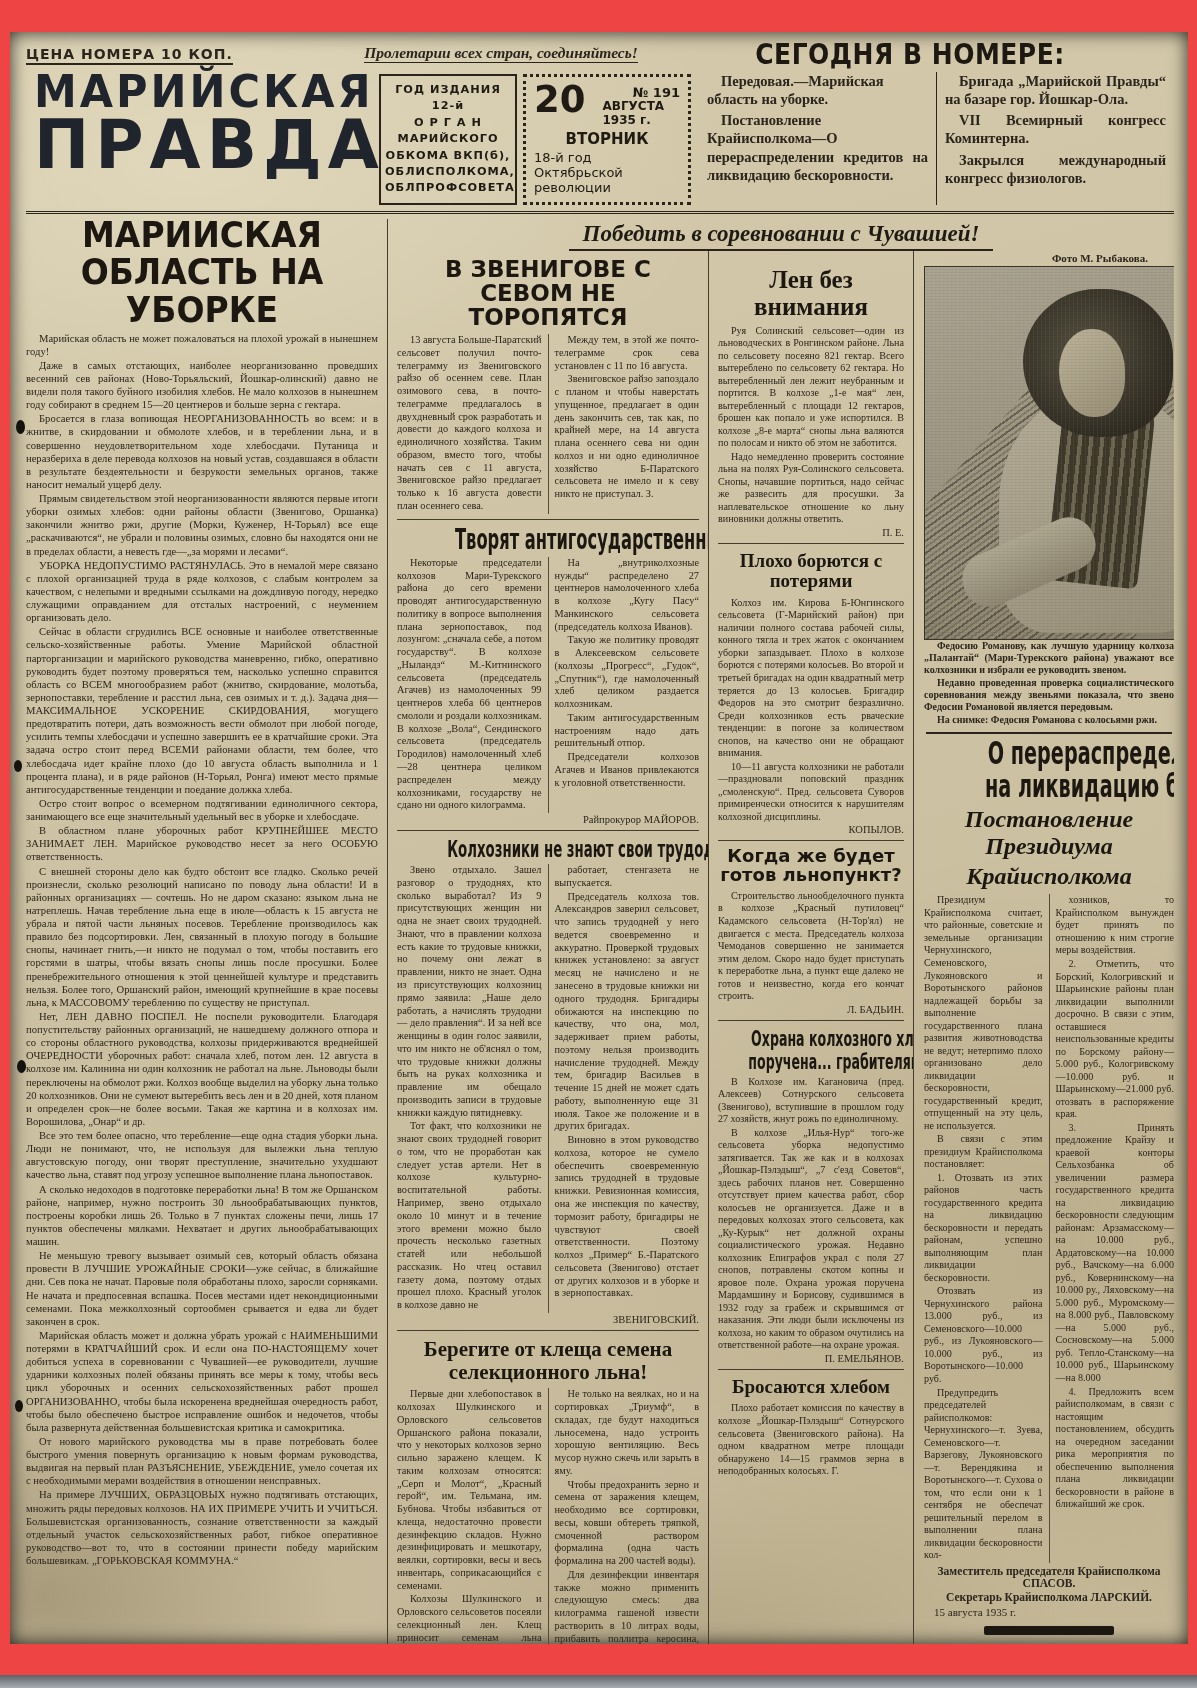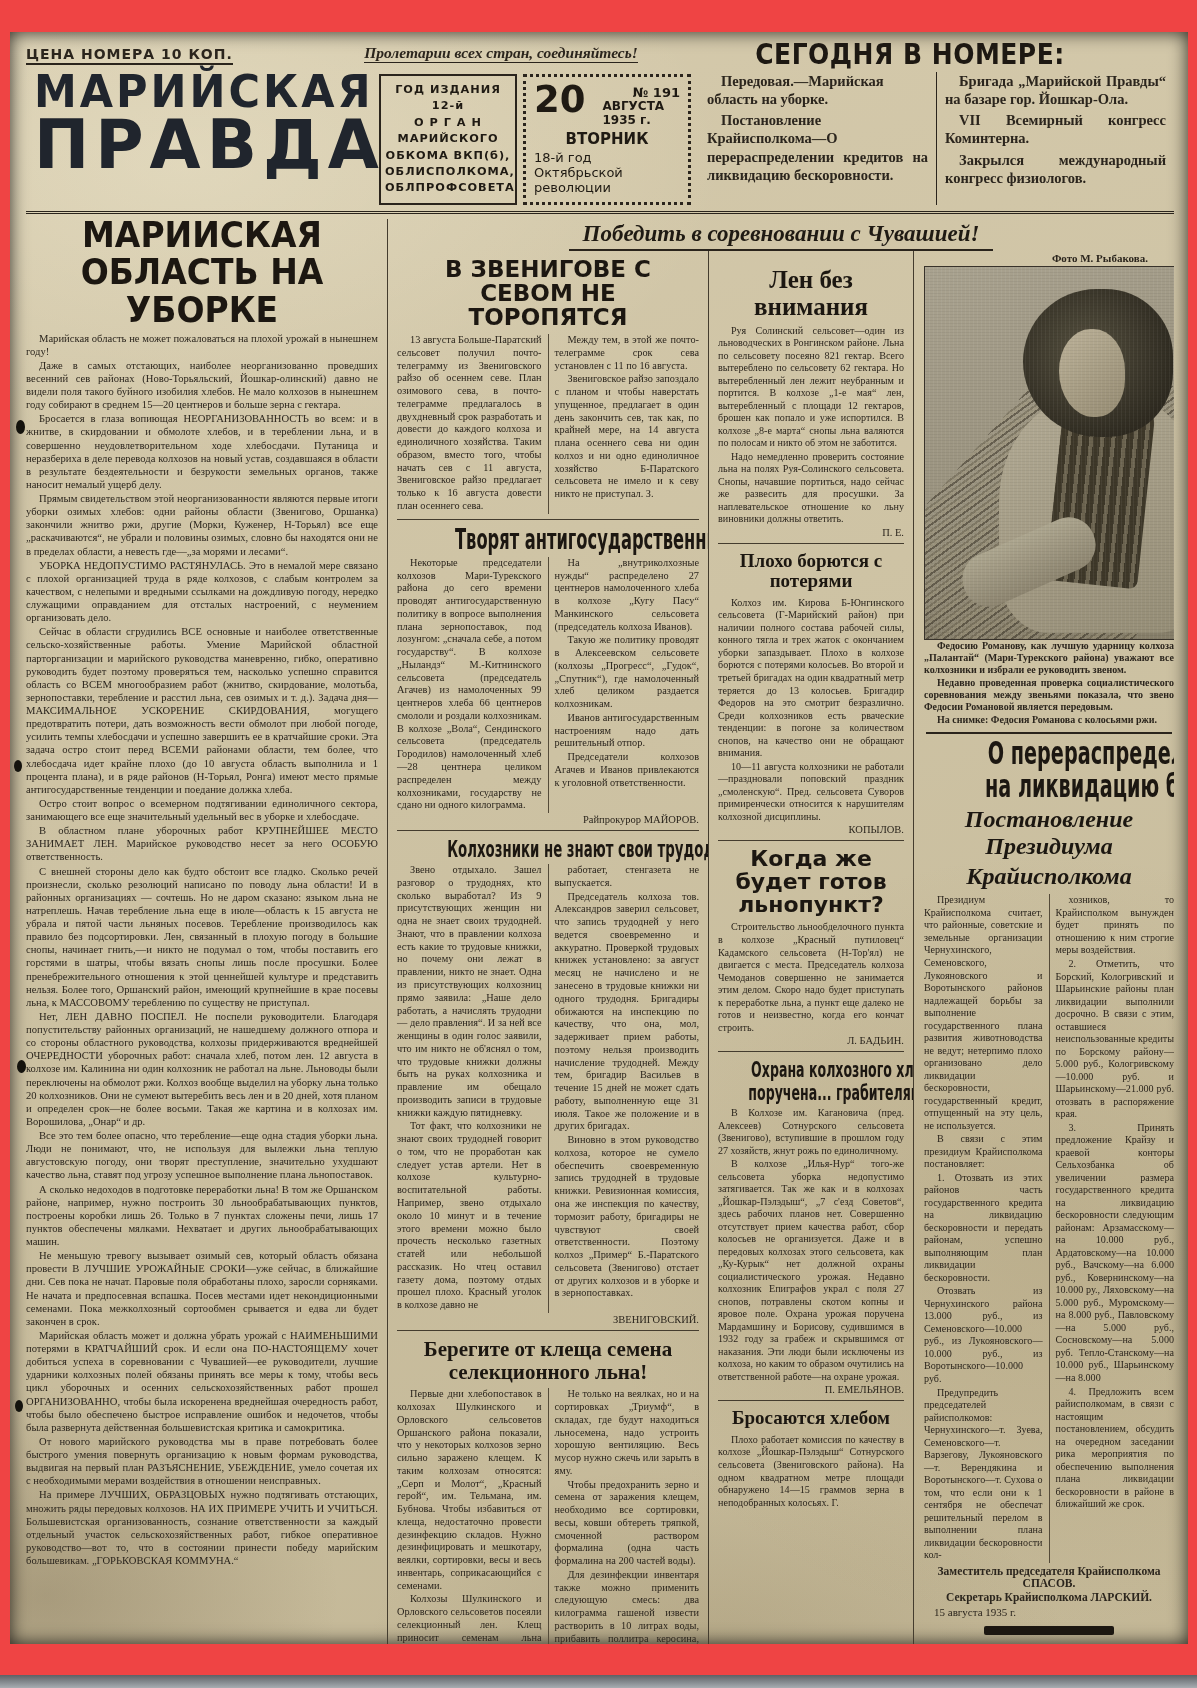--- a/index.html
+++ b/index.html
@@ -223,21 +223,21 @@
               <div class="hc"><span class="cond" style="font-size:22px">Творят антигосударственные дела</span></div>
               <div class="subrow">
                 <div class="subL">
 
                 <p class="p">Некоторые председатели колхозов Мари-Турекского района до сего времени проводят антигосударственную политику в вопросе выполнения плана зернопоставок, под лозунгом: „сначала себе, а потом государству“. В колхозе „Ныландз“ М.-Китнинского сельсовета (председатель Агачев) из намолоченных 99 центнеров хлеба 66 центнеров смололи и роздали колхозникам. В колхозе „Вола“, Сендинского сельсовета (председатель Городилов) намолоченный хлеб—28 центнера целиком распределен между колхозниками, государству не сдано ни одного килограмма.</p>
                   </div>
                 <div class="subR">
 
                 <p class="p">На „внутриколхозные нужды“ распределено 27 центнеров намолоченного хлеба в колхозе „Кугу Пасу“ Манкинского сельсовета (председатель колхоза Иванов).</p>
                     <p class="p">Такую же политику проводят в Алексеевском сельсовете (колхозы „Прогресс“, „Гудок“, „Спутник“), где намолоченный хлеб целиком раздается колхозникам.</p>
-                    <p class="p">Иванов антигосударственным настроениям надо дать решительный отпор.</p>
+                    <p class="p">Таким антигосударственным настроениям надо дать решительный отпор.</p>
                     <p class="p">Председатели колхозов Агачев и Иванов привлекаются к уголовной ответственности.</p>
                   </div>
               </div>
               <div class="sig">Райпрокурор МАЙОРОВ.</div>
             </article>
 
             <article class="art">
               <div class="hc"><span class="cond" style="font-size:18px">Колхозники не знают свои трудодни</span></div>
               <div class="subrow">
                 <div class="subL">
@@ -291,21 +291,21 @@
               <h2 class="hSerif" style="font-size:19px">Плохо борются с потерями</h2>
               <div>
 
               <p class="p">Колхоз им. Кирова Б-Юнгинского сельсовета (Г-Марийский район) при наличии полного состава рабочей силы, конного тягла и трех жаток с окончанием уборки запаздывает. Плохо в колхозе борются с потерями колосьев. Во второй и третьей бригадах на один квадратный метр теряется до 13 колосьев. Бригадир Федоров на это смотрит безразлично. Среди колхозников есть рваческие тенденции: в погоне за количеством снопов, на качество они не обращают внимания.</p>
                   <p class="p">10—11 августа колхозники не работали—праздновали поповский праздник „смоленскую“. Пред. сельсовета Суворов примиренчески относится к нарушителям колхозной дисциплины.</p>
                 </div>
               <div class="sig">КОПЫЛОВ.</div>
             </article>
 
             <article class="art">
-              <h2 class="hB" style="font-size:22px">Когда же будет готов льнопункт?</h2>
+              <h2 class="hB" style="font-size:18px">Когда же будет готов льнопункт?</h2>
               <div>
 
               <p class="p">Строительство льнообделочного пункта в колхозе „Красный путиловец“ Кадамского сельсовета (Н-Тор'ял) не двигается с места. Председатель колхоза Чемоданов совершенно не занимается этим делом. Скоро надо будет приступать к переработке льна, а пункт еще далеко не готов и неизвестно, когда его кончат строить.</p>
                 </div>
               <div class="sig">Л. БАДЬИН.</div>
             </article>
 
             <article class="art">
               <div class="hc" style="margin-bottom:0"><span class="cond" style="font-size:17px">Охрана колхозного хлеба</span></div>
               <div class="hc"><span class="cond" style="font-size:17px">поручена... грабителям</span></div>

